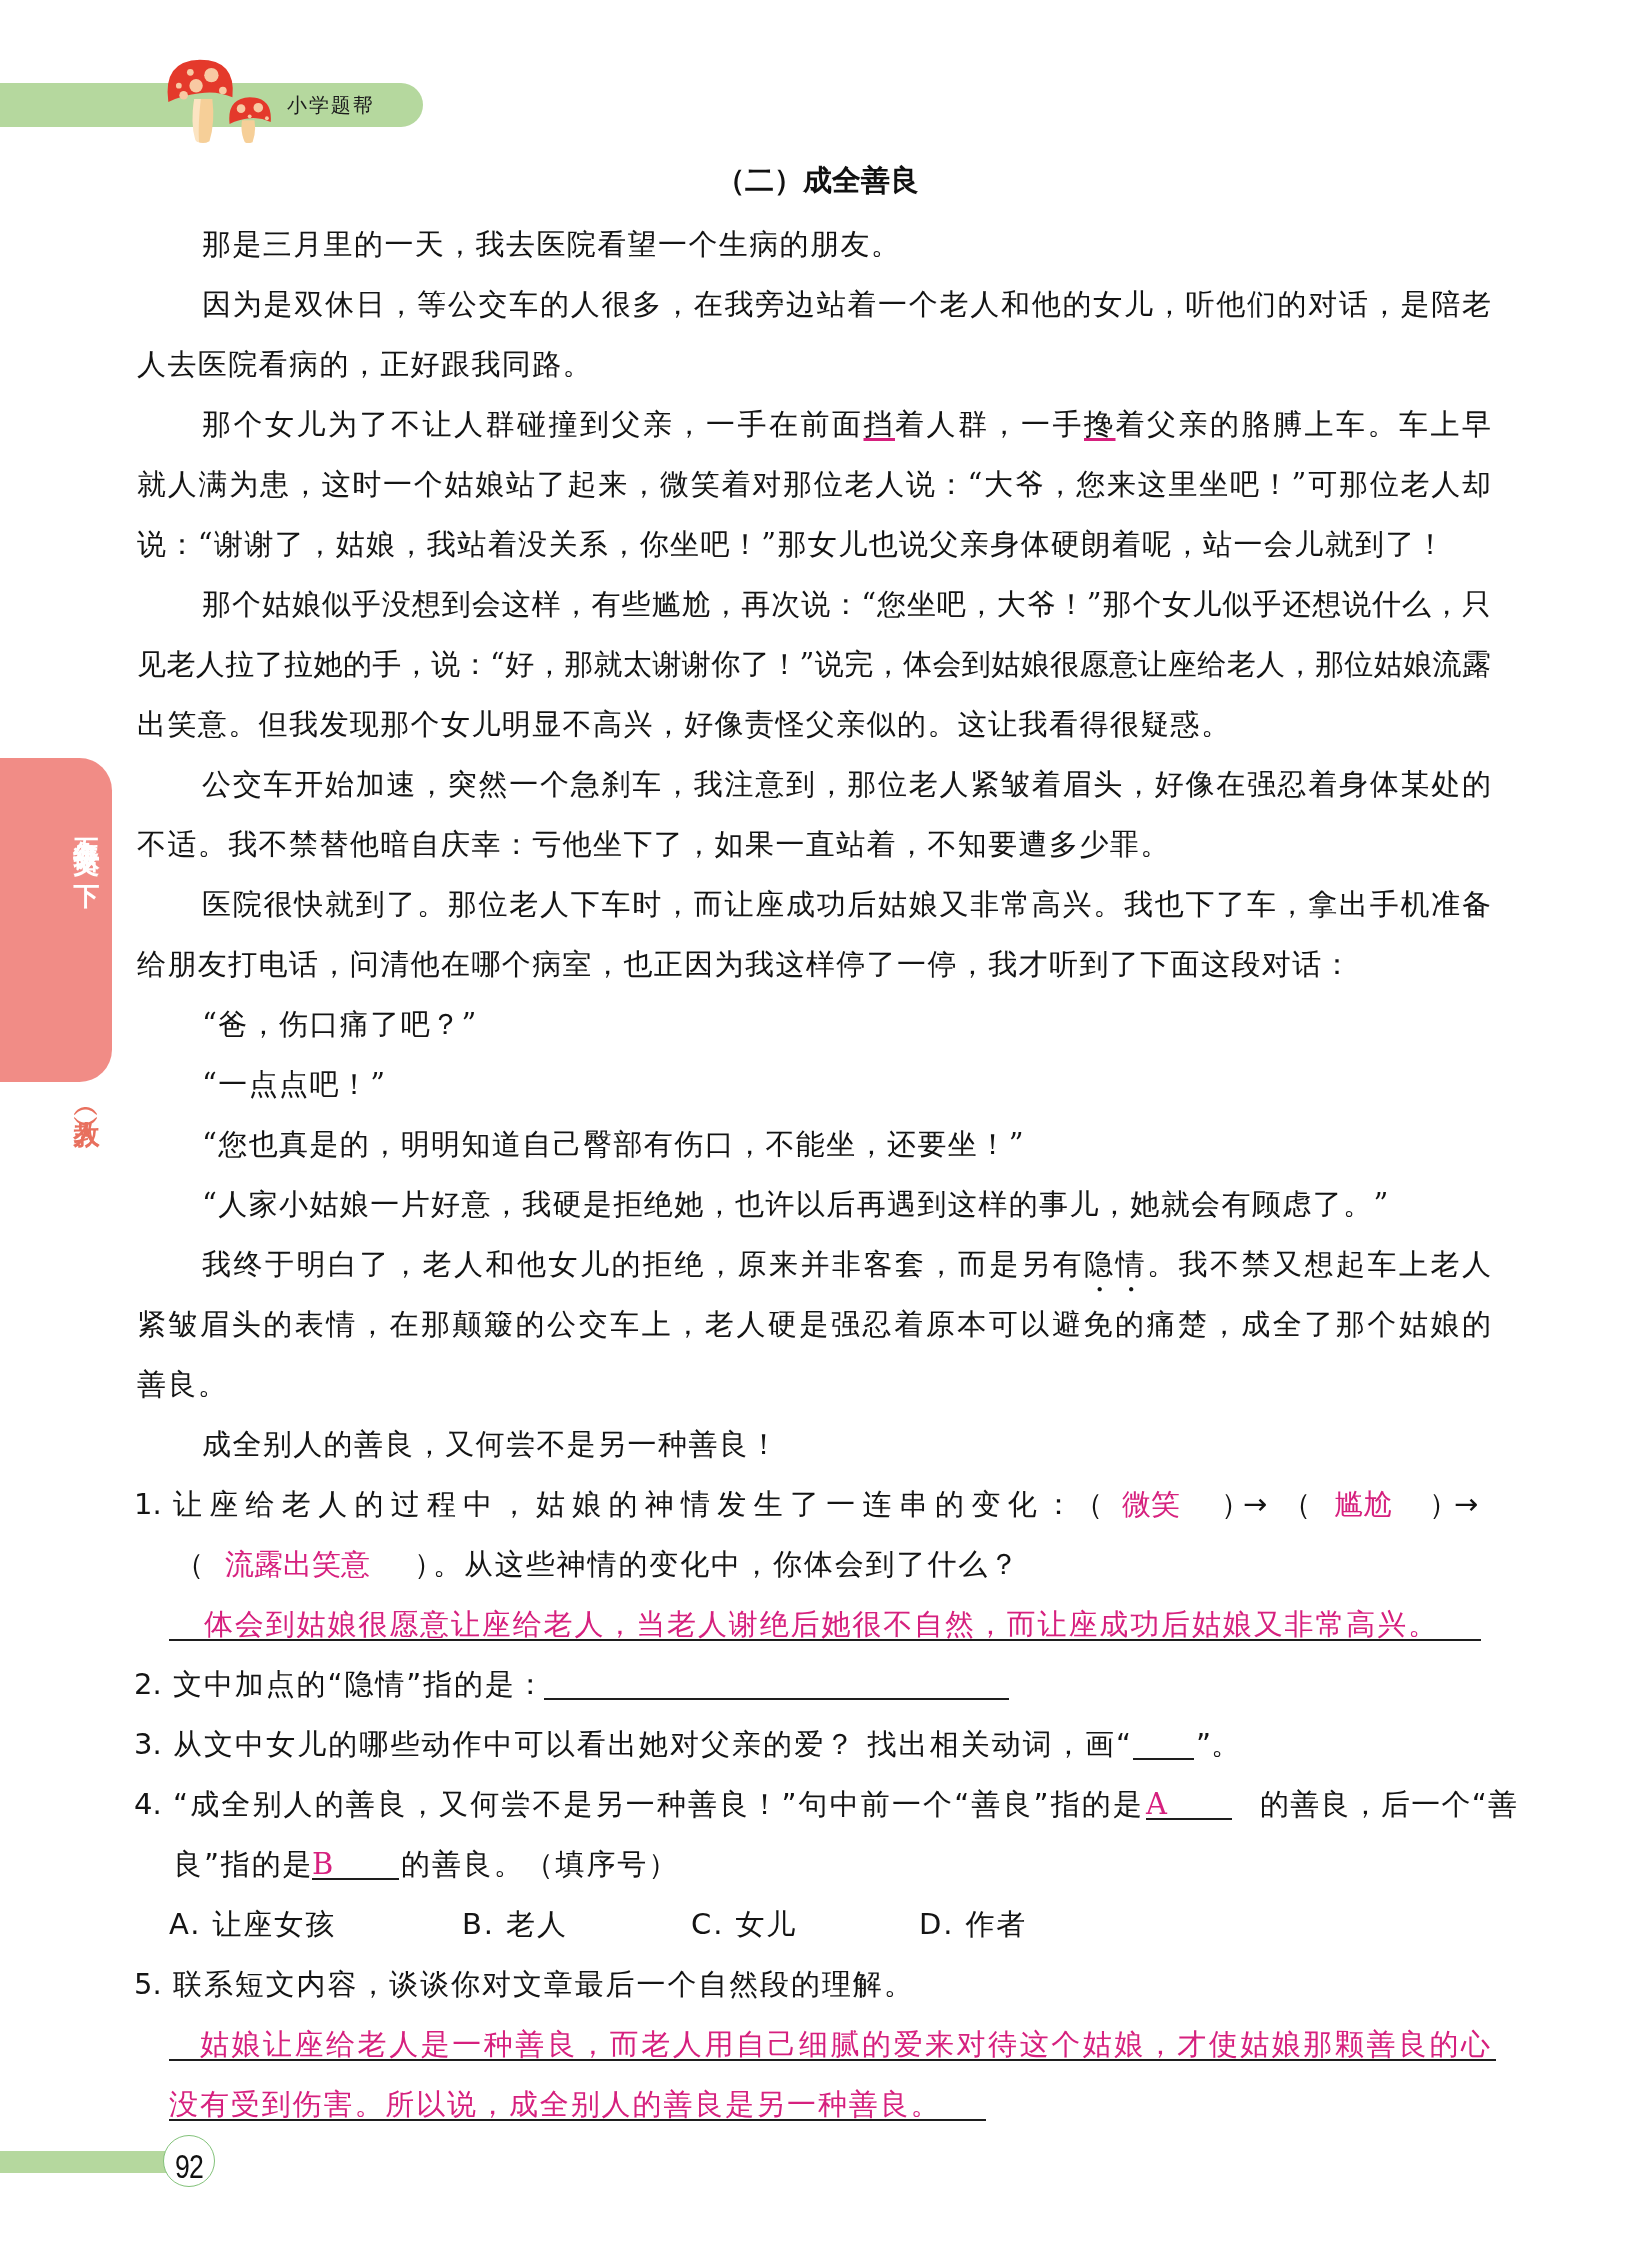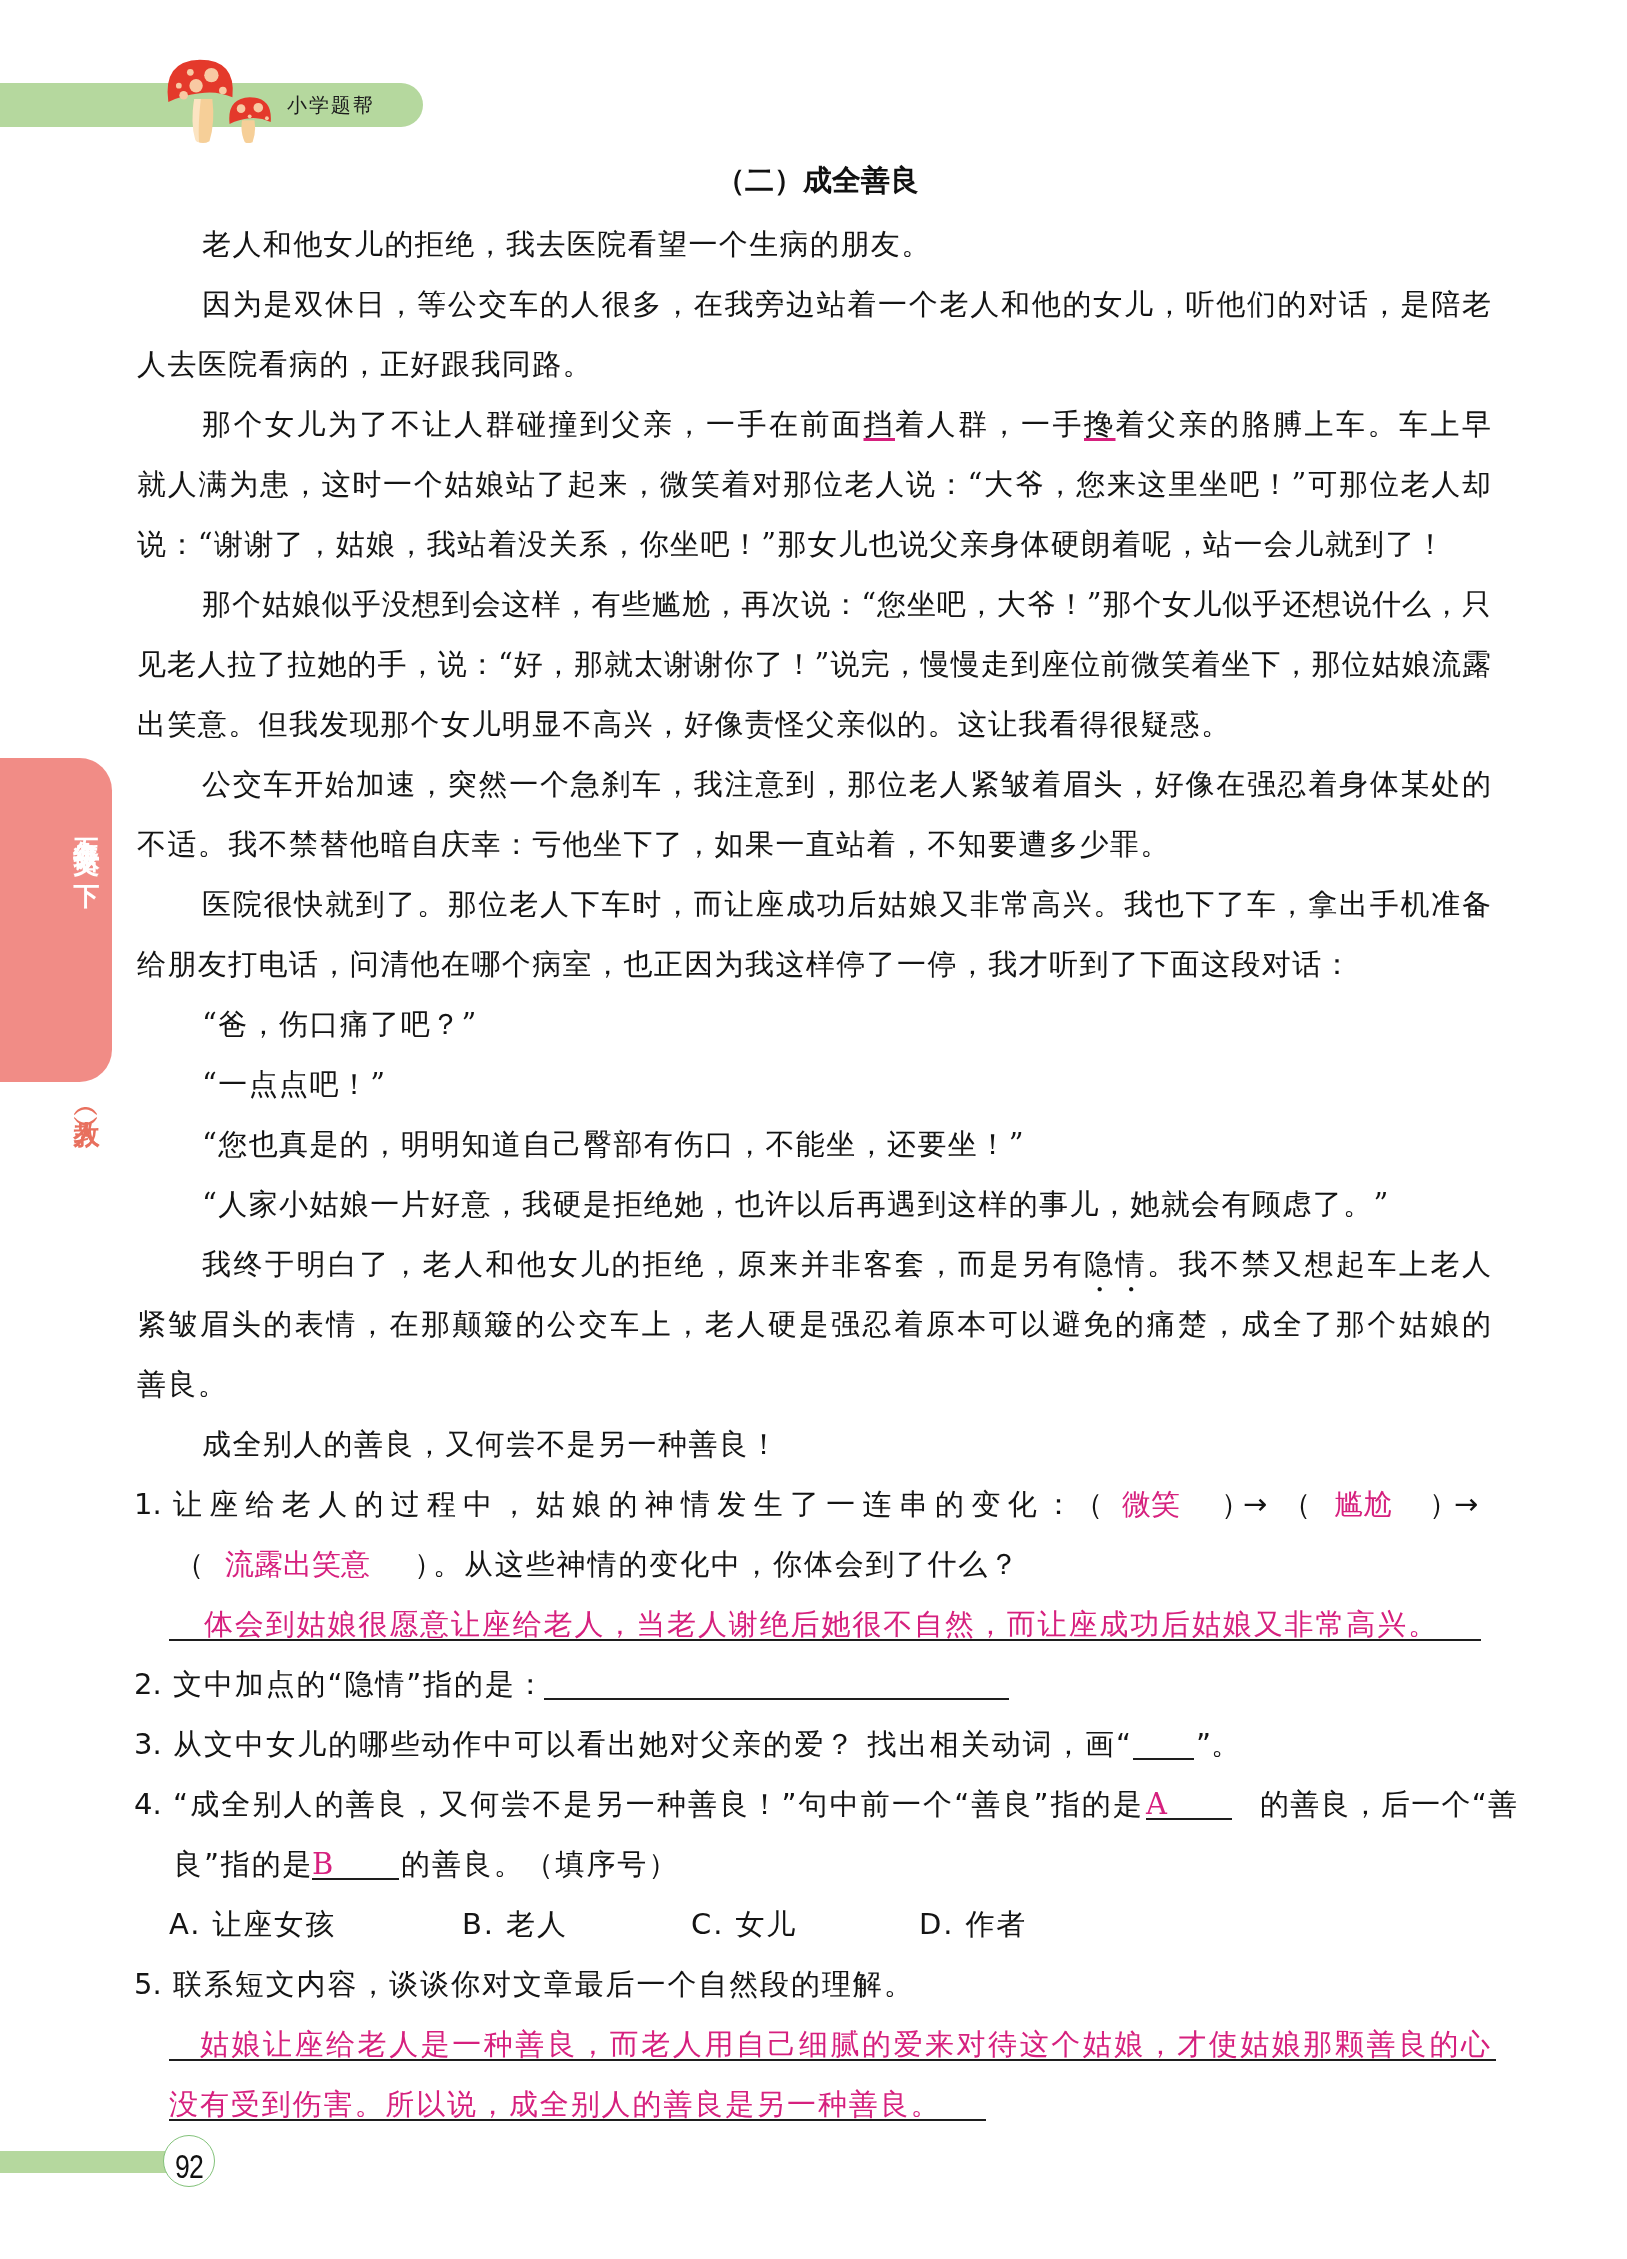--- a/index.html
+++ b/index.html
@@ -202,28 +202,28 @@
 
   <div class="side-tab">
     <span class="side-tab-label">五年级语文·下</span>
   </div>
   <span class="edition">（人教）</span>
 
   <h1 class="title">（二）成全善良</h1>
 
   <div class="content">
 
-    <div class="line kai indent left"><span>老人和他女儿的拒绝，我去医院看望一个生病的朋友。</span></div>
+    <div class="line kai indent left"><span>那是三月里的一天，我去医院看望一个生病的朋友。</span></div>
     <div class="line kai indent full"><span>因为是双休日，等公交车的人很多，在我旁边站着一个老人和他的女儿，听他们的对话，是陪老</span></div>
     <div class="line kai left"><span>人去医院看病的，正好跟我同路。</span></div>
     <div class="line kai indent full"><span>那个女儿为了不让人群碰撞到父亲，一手在前面</span><span class="mark-underline">挡</span><span>着人群，一手</span><span class="mark-underline">搀</span><span>着父亲的胳膊上车。车上早</span></div>
     <div class="line kai full"><span>就人满为患，这时一个姑娘站了起来，微笑着对那位老人说：“大爷，您来这里坐吧！”可那位老人却</span></div>
     <div class="line kai left"><span>说：“谢谢了，姑娘，我站着没关系，你坐吧！”那女儿也说父亲身体硬朗着呢，站一会儿就到了！</span></div>
     <div class="line kai indent full"><span>那个姑娘似乎没想到会这样，有些尴尬，再次说：“您坐吧，大爷！”那个女儿似乎还想说什么，只</span></div>
-    <div class="line kai full"><span>见老人拉了拉她的手，说：“好，那就太谢谢你了！”说完，慢慢走到座位前微笑着坐下，那位姑娘流露</span></div>
+    <div class="line kai full"><span>见老人拉了拉她的手，说：“好，那就太谢谢你了！”说完，体会到姑娘很愿意让座给老人，那位姑娘流露</span></div>
     <div class="line kai left"><span>出笑意。但我发现那个女儿明显不高兴，好像责怪父亲似的。这让我看得很疑惑。</span></div>
     <div class="line kai indent full"><span>公交车开始加速，突然一个急刹车，我注意到，那位老人紧皱着眉头，好像在强忍着身体某处的</span></div>
     <div class="line kai left"><span>不适。我不禁替他暗自庆幸：亏他坐下了，如果一直站着，不知要遭多少罪。</span></div>
     <div class="line kai indent full"><span>医院很快就到了。那位老人下车时，而让座成功后姑娘又非常高兴。我也下了车，拿出手机准备</span></div>
     <div class="line kai left"><span>给朋友打电话，问清他在哪个病室，也正因为我这样停了一停，我才听到了下面这段对话：</span></div>
     <div class="line kai indent left"><span>“爸，伤口痛了吧？”</span></div>
     <div class="line kai indent left"><span>“一点点吧！”</span></div>
     <div class="line kai indent left"><span>“您也真是的，明明知道自己臀部有伤口，不能坐，还要坐！”</span></div>
     <div class="line kai indent left"><span>“人家小姑娘一片好意，我硬是拒绝她，也许以后再遇到这样的事儿，她就会有顾虑了。”</span></div>
     <div class="line kai indent full"><span>我终于明白了，老人和他女儿的拒绝，原来并非客套，而是另有</span><span class="emph-dots">隐情</span><span>。我不禁又想起车上老人</span></div>

